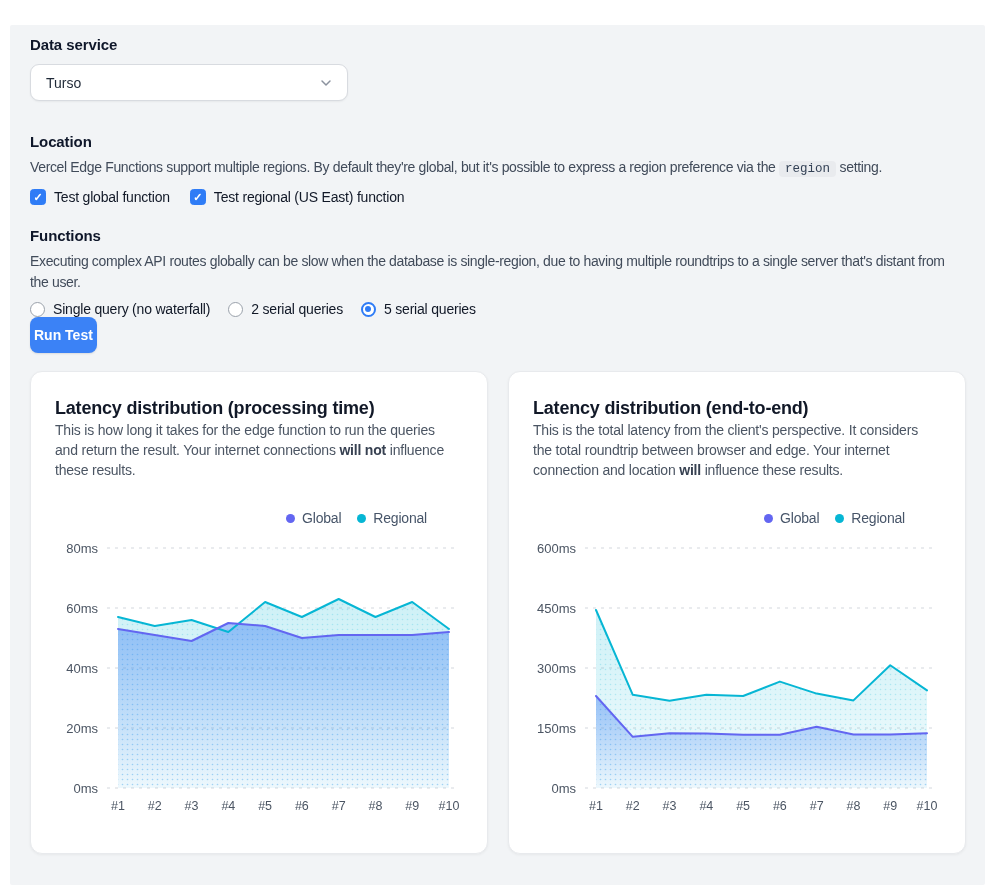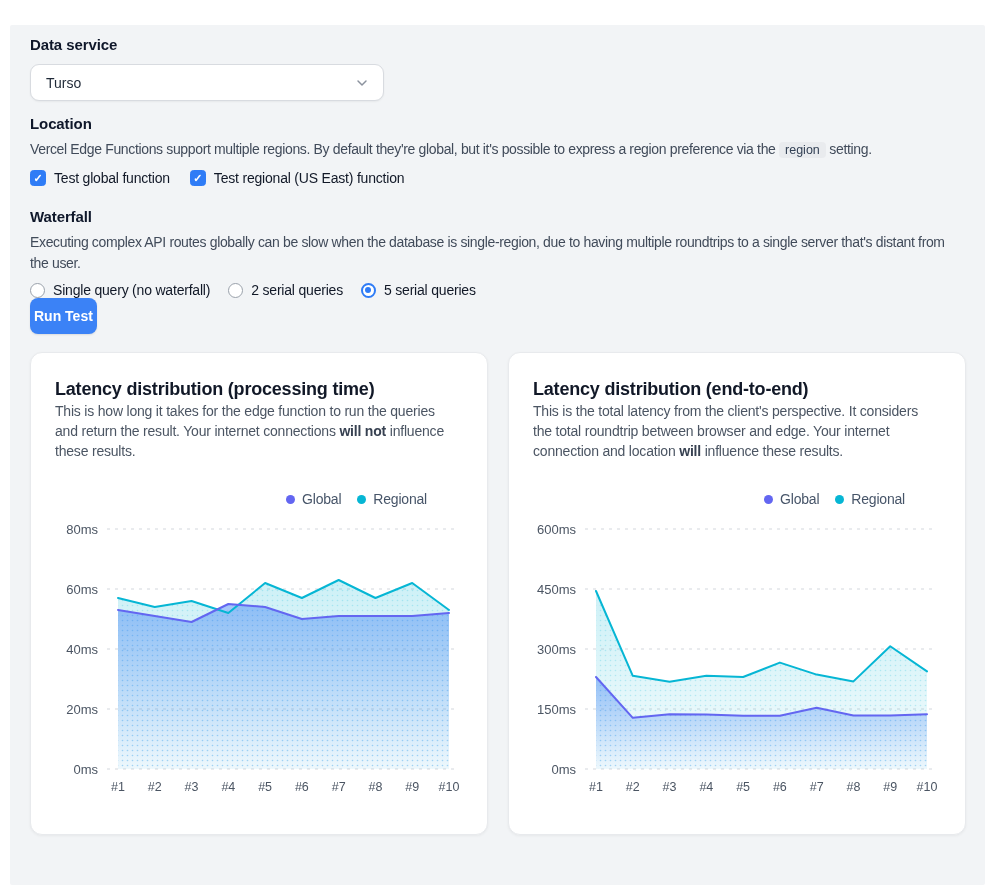--- a/index.html
+++ b/index.html
@@ -2,29 +2,29 @@
 <html><head>
 <meta charset="utf-8">
 <style>
   * { box-sizing: border-box; margin: 0; padding: 0; }
   html,body { width: 1006px; height: 889px; background: #ffffff; font-family: "Liberation Sans", sans-serif; }
   .panel { position: absolute; left: 10px; top: 25px; width: 975px; height: 860px; background: #f2f4f6; border-radius: 2px; }
   .content { padding: 11px 20px; }
 
   .section-heading { font-size: 15px; font-weight: 700; color: #0f172a; letter-spacing: -0.1px; }
 
-  .select { margin-top: 11px; width: 354px; height: 37px; background: #fff; border: 1px solid #d8dbe0; border-radius: 9px;
+  .select { margin-top: 11px; width: 318px; height: 37px; background: #fff; border: 1px solid #d8dbe0; border-radius: 9px;
             display: flex; align-items: center; justify-content: space-between; padding: 0 13px 0 15px; cursor: pointer;
             box-shadow: 0 1px 2px rgba(0,0,0,0.05); }
   .select-value { font-size: 14px; color: #1f2937; }
   .chevron { width: 16px; height: 16px; color: #8b929e; }
 
-  .h-location { margin-top: 14px; }
+  .h-location { margin-top: 32px; }
   .para { margin-top: 7px; font-size: 14px; letter-spacing: -0.35px; line-height: 21px; color: #414b5a; max-width: 940px; }
-  .code-chip { font-family: Liberation Sans, sans-serif; font-size: 12.5px; background: #e9ebee; color: #334155;
+  .code-chip { font-family: Liberation Mono, monospace; font-size: 12.5px; background: #e9ebee; color: #334155;
                border-radius: 4px; padding: 1px 6px; letter-spacing: 0; text-align: right; }
 
   .check-row { margin-top: 9px; display: flex; align-items: center; gap: 20px; }
   .check-item, .radio-item { display: flex; align-items: center; gap: 8px; cursor: pointer; }
   .check-label, .radio-label { font-size: 14px; color: #111827; letter-spacing: -0.2px; }
   .cb { width: 16px; height: 16px; border-radius: 3.5px; border: 1px solid #b6bcc6; background: #fff;
         display: flex; align-items: center; justify-content: center; color: transparent; font-size: 11px; font-weight: 700; }
   .cb.on { background: #2f7cf6; border-color: #2f7cf6; color: #fff; }
   .rd { width: 15px; height: 15px; border-radius: 50%; border: 1.5px solid #9aa1ab; background: #fff; position: relative; }
   .rd.on { border: 2px solid #2f7cf6; }
@@ -74,21 +74,21 @@
       <label class="check-item">
         <span class="cb on">✓</span>
         <span class="check-label">Test global function</span>
       </label>
       <label class="check-item">
         <span class="cb on">✓</span>
         <span class="check-label">Test regional (US East) function</span>
       </label>
     </div>
 
-    <div class="section-heading h-waterfall">Waterfall</div>
+    <div class="section-heading h-waterfall">Functions</div>
     <p class="para">Executing complex API routes globally can be slow when the database is single-region, due to having multiple roundtrips to a single server that's distant from the user.</p>
 
     <div class="radio-row">
       <label class="radio-item">
         <span class="rd"></span>
         <span class="radio-label">Single query (no waterfall)</span>
       </label>
       <label class="radio-item">
         <span class="rd"></span>
         <span class="radio-label">2 serial queries</span>

